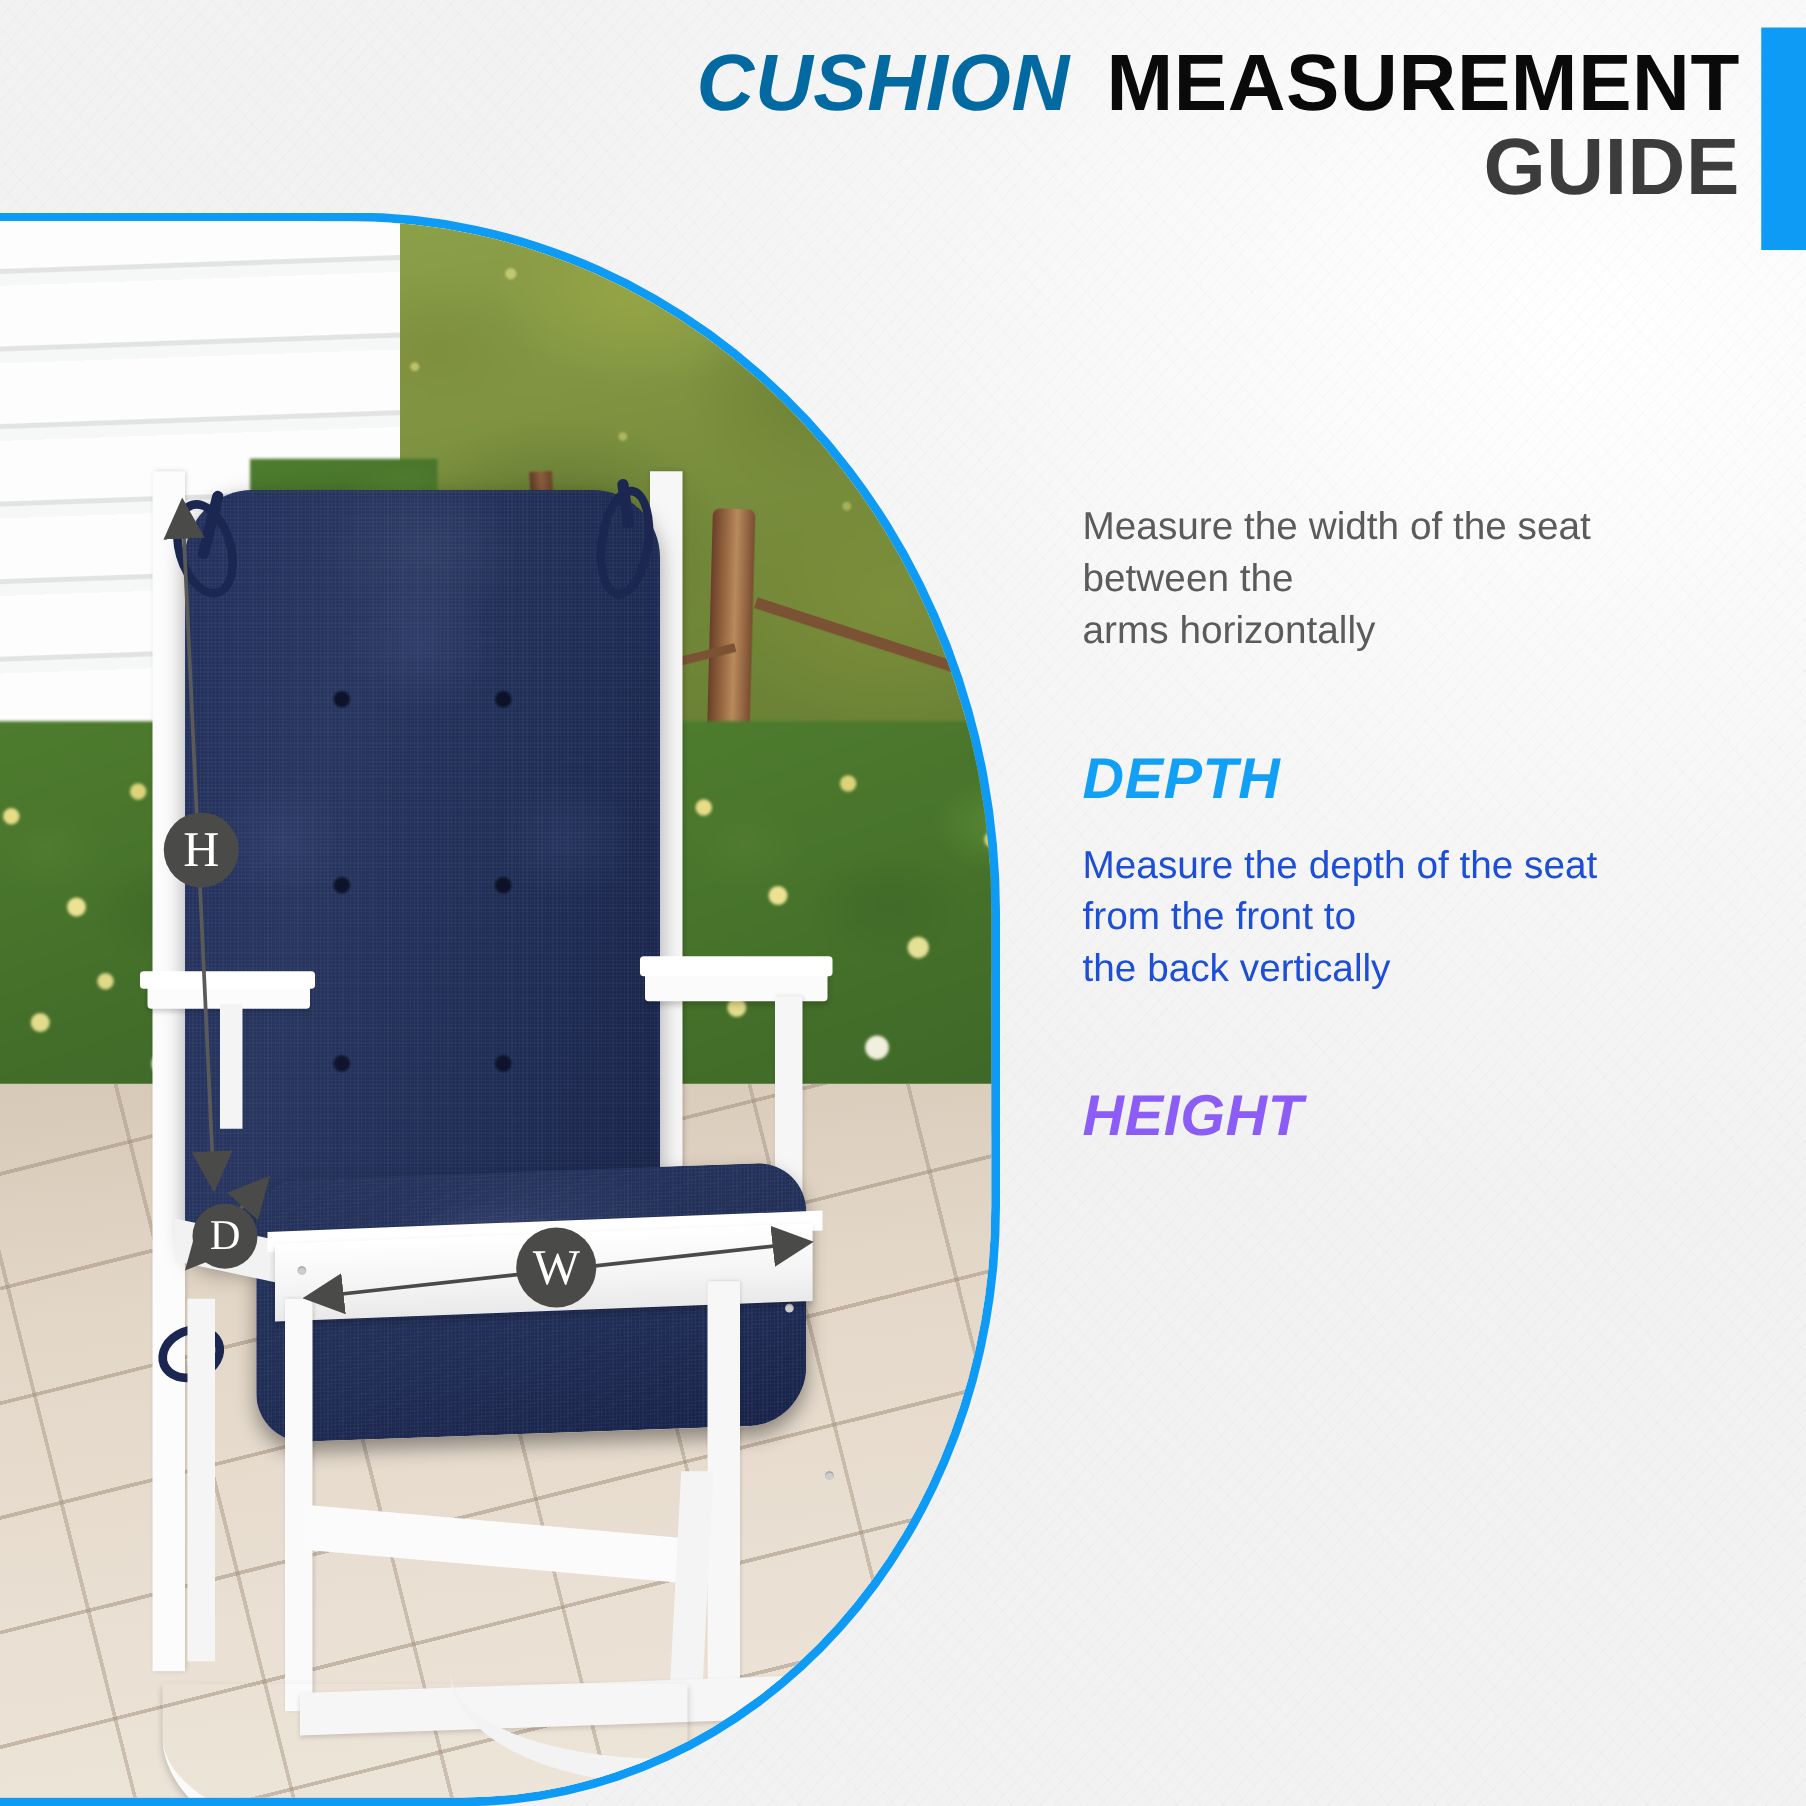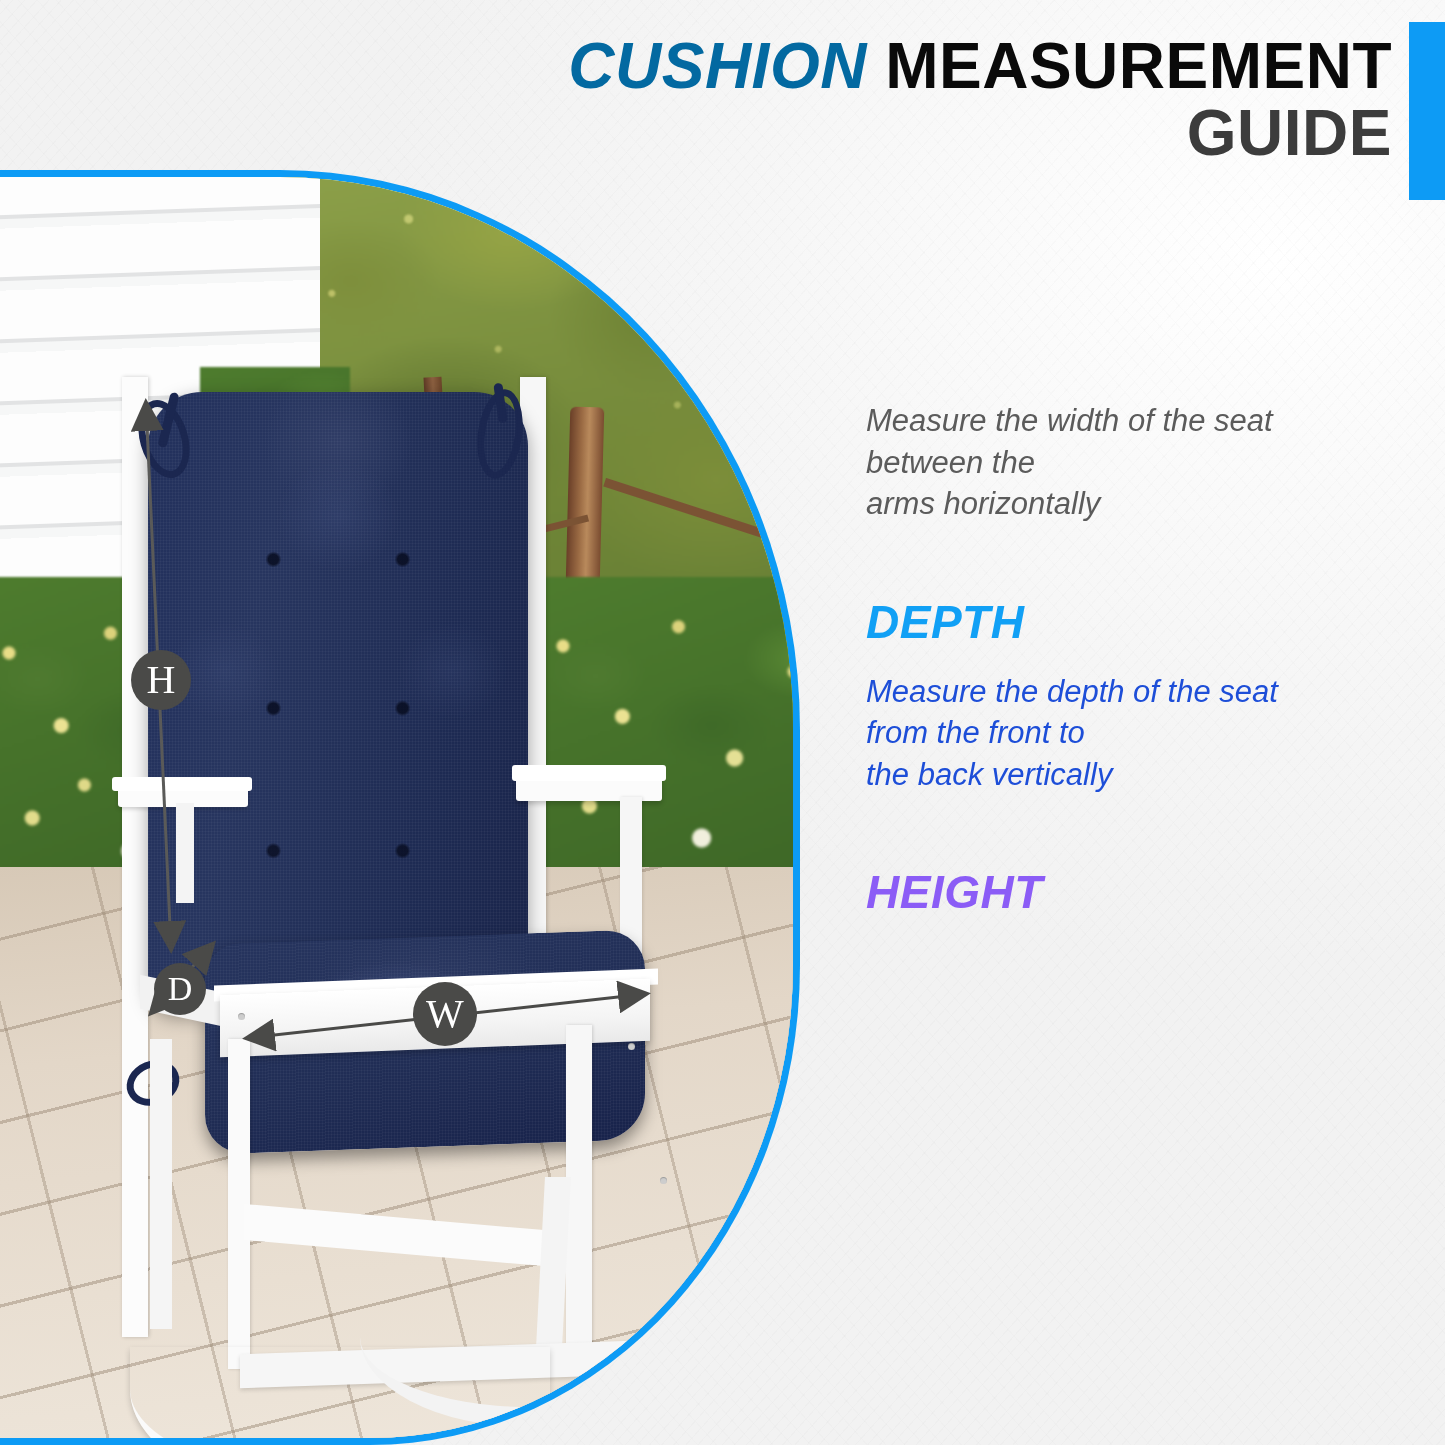--- a/index.html
+++ b/index.html
@@ -44,21 +44,21 @@
     text-align: right;
   }
   .title-line {
     font-size: 64px;
     font-weight: 700;
     letter-spacing: 0.5px;
     line-height: 1.02;
     white-space: nowrap;
   }
   .title-1 { color: #3c3c3c; }
-  .title-2 { color: #0a0a0a; }
+  .title-2 { color: #0a0a0a; margin-left: 11px; }
   #title-line2 { margin-top: 2px; color: #3f3f3f; }
 
   
   #photo-panel {
     position: absolute;
     left: 0px; top: 170px;
     width: 800px; height: 1275px;
     overflow: hidden;
   }
   #photo-clip {
@@ -308,21 +308,20 @@
     letter-spacing: 0.5px;
     margin: 0 0 26px 0;
     line-height: 1;
   }
   .info-body {
     font-size: 31px;
     color: #5b5b5b;
     line-height: 1.34;
     margin: 0;
     white-space: pre-line;
-    font-style: italic;
   }
 </style>
 </head>
 <body style="--blue:#0d9bf5;">
 
 <div id="bg-texture"></div>
 
 <div id="accent-bar"></div>
 
 <div id="header">

